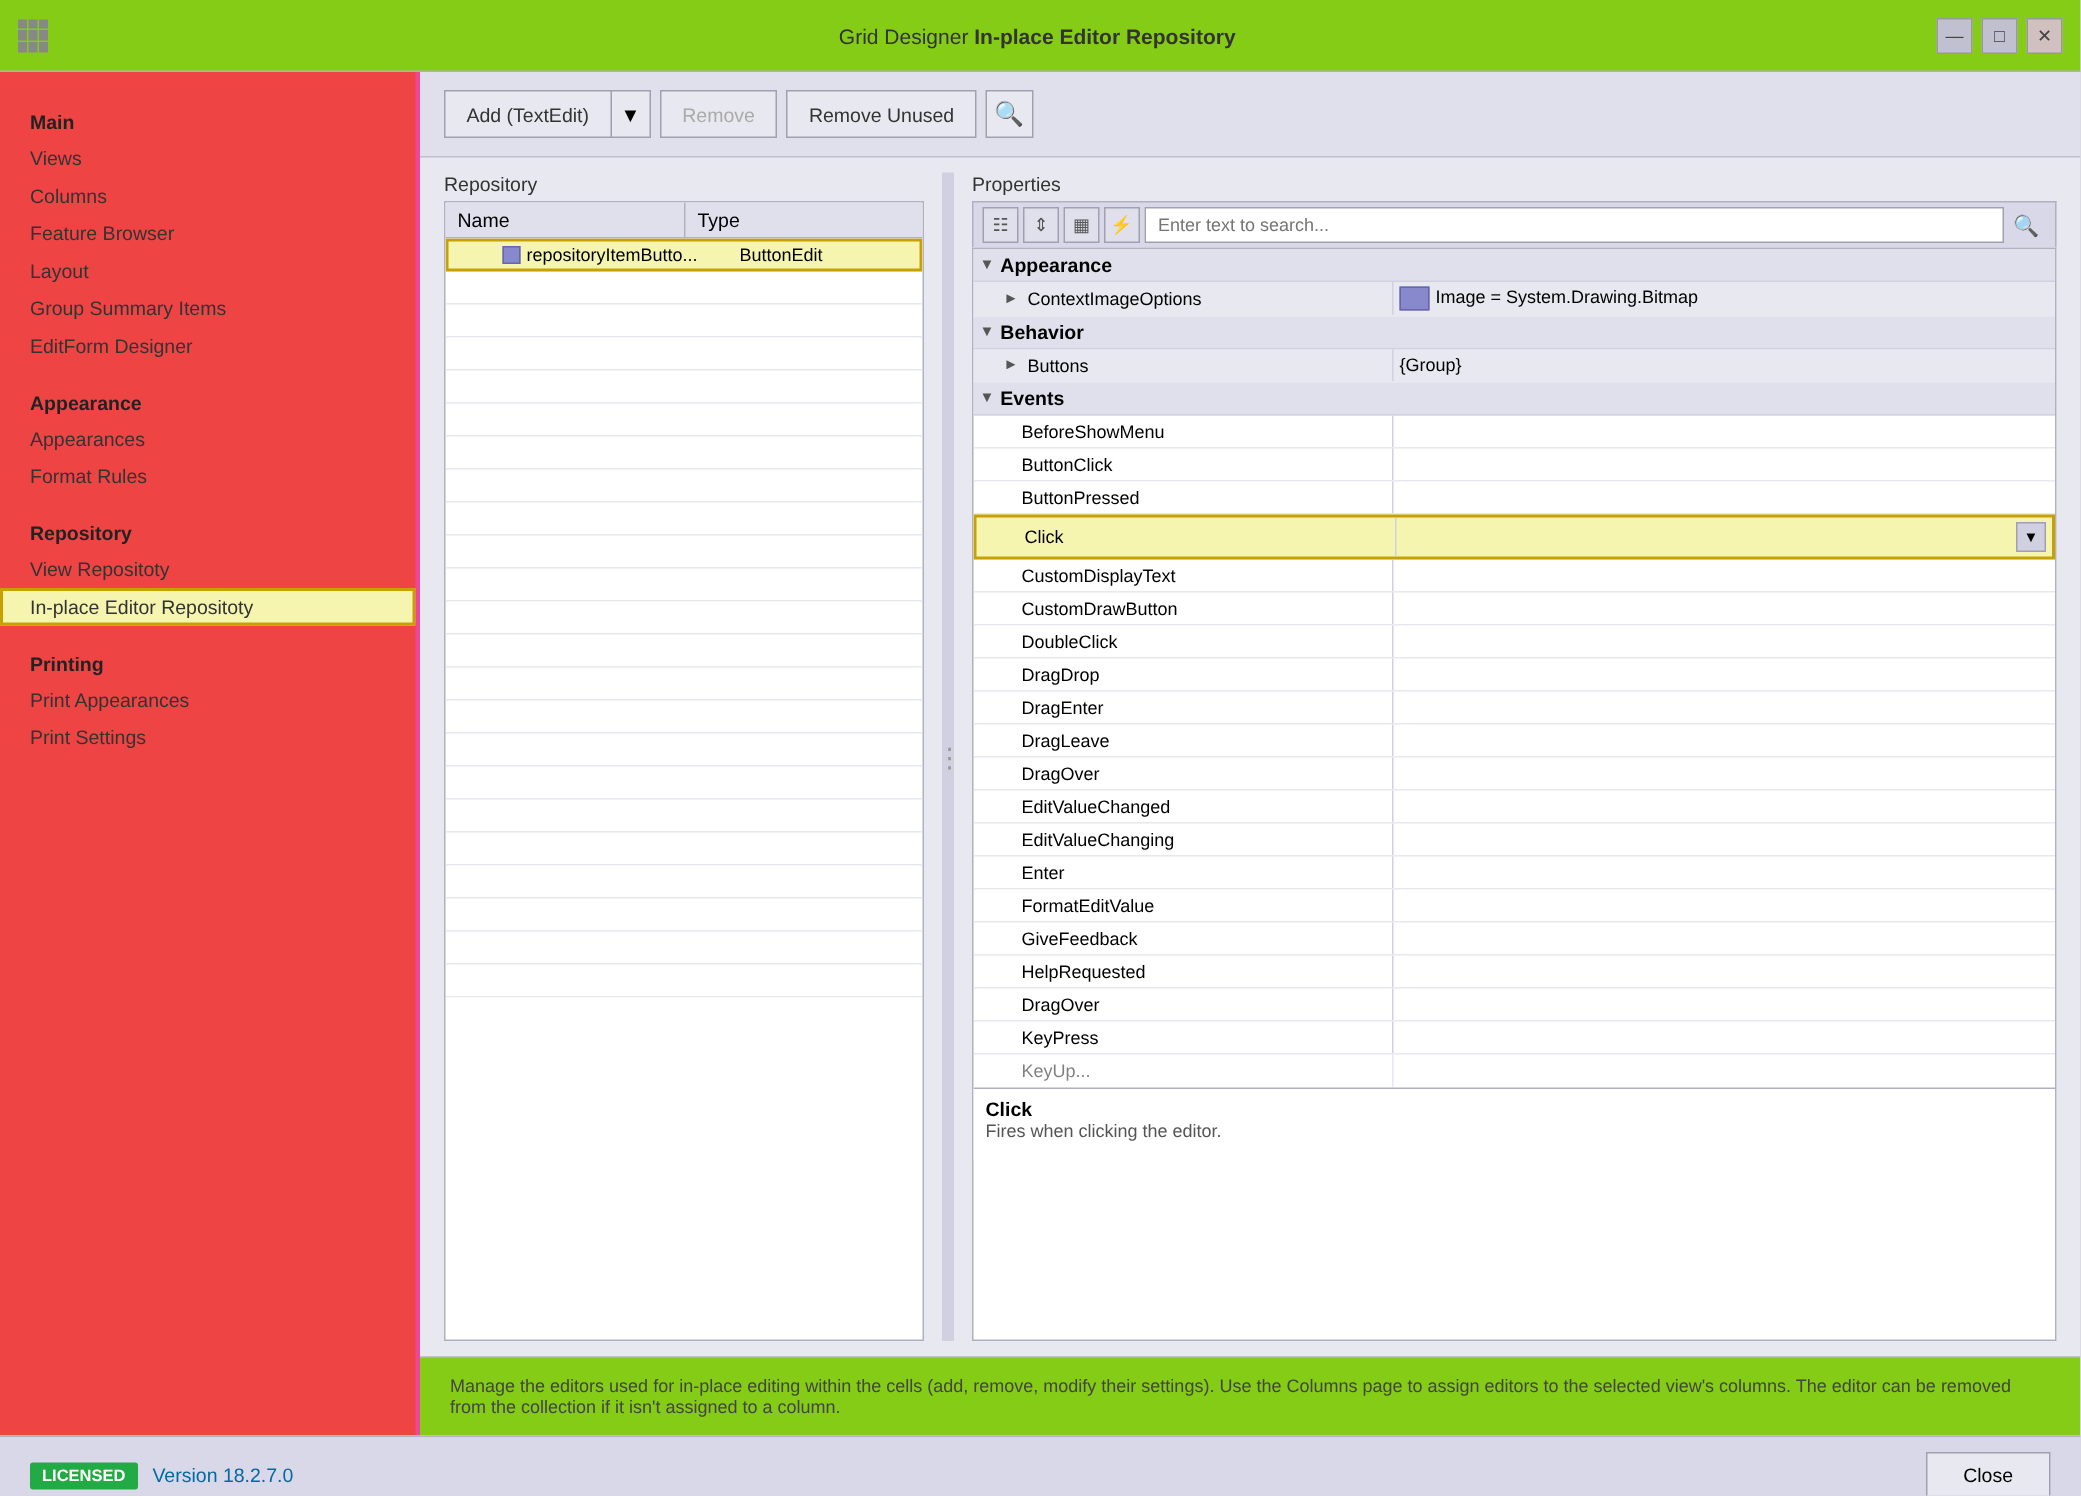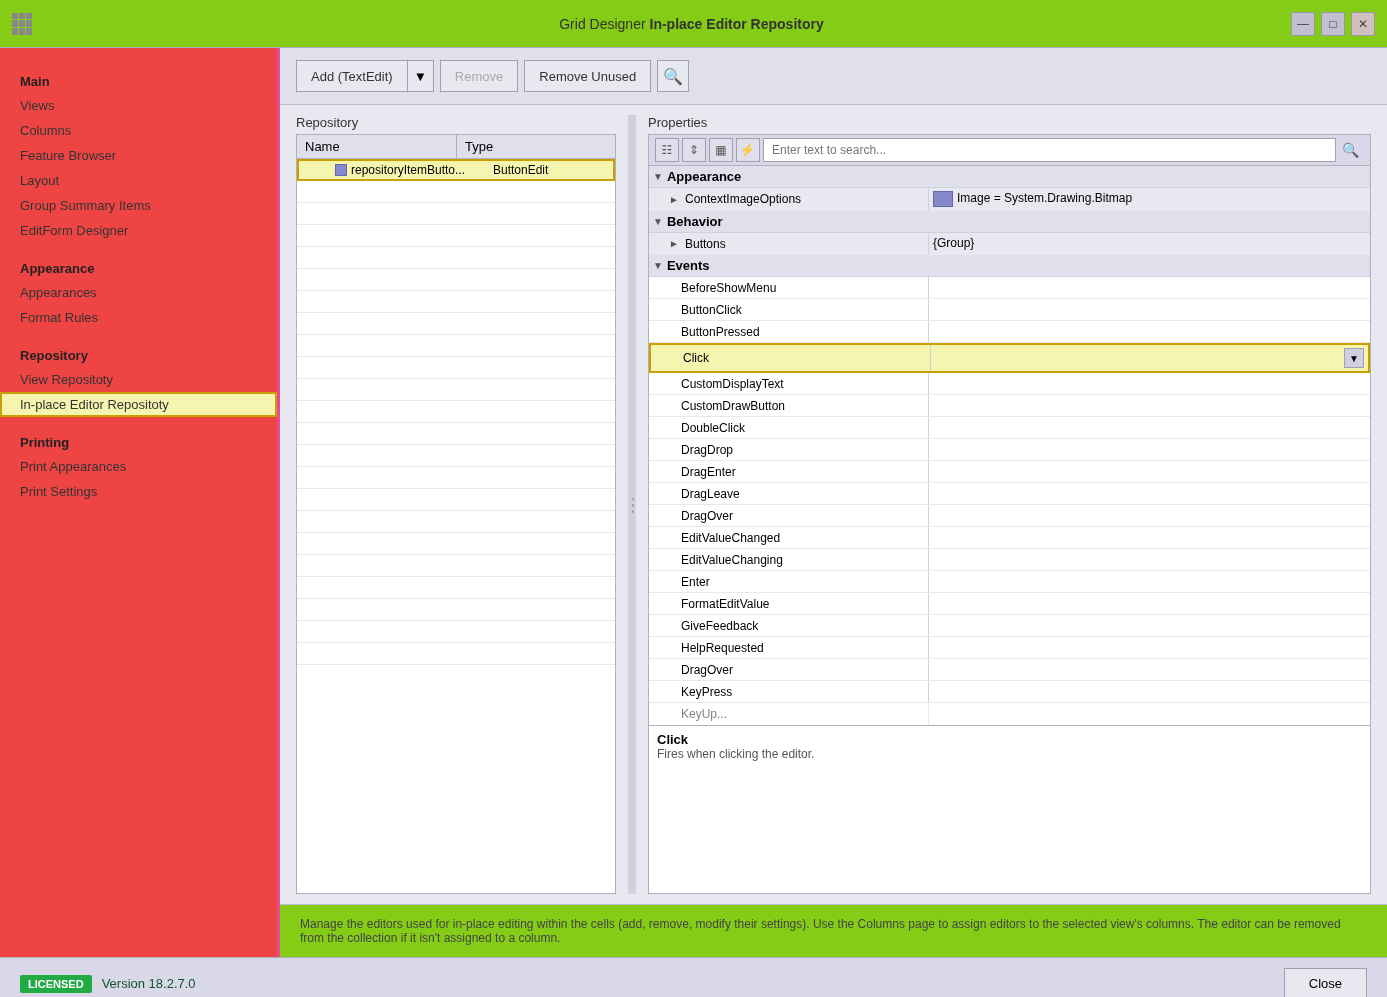--- a/index.html
+++ b/index.html
@@ -381,21 +381,21 @@
       background: #22aa44;
       color: white;
       font-size: 11px;
       font-weight: bold;
       padding: 3px 8px;
       border-radius: 2px;
       margin-right: 10px;
     }
     .version-text {
       font-size: 13px;
-      color: #14532d;
+      color: #0369a1;
     }
     .close-btn-footer {
       background: #e8e8f0;
       border: 1px solid #a0a0b0;
       padding: 6px 24px;
       cursor: pointer;
       font-size: 13px;
       height: 32px;
     }
   </style>

